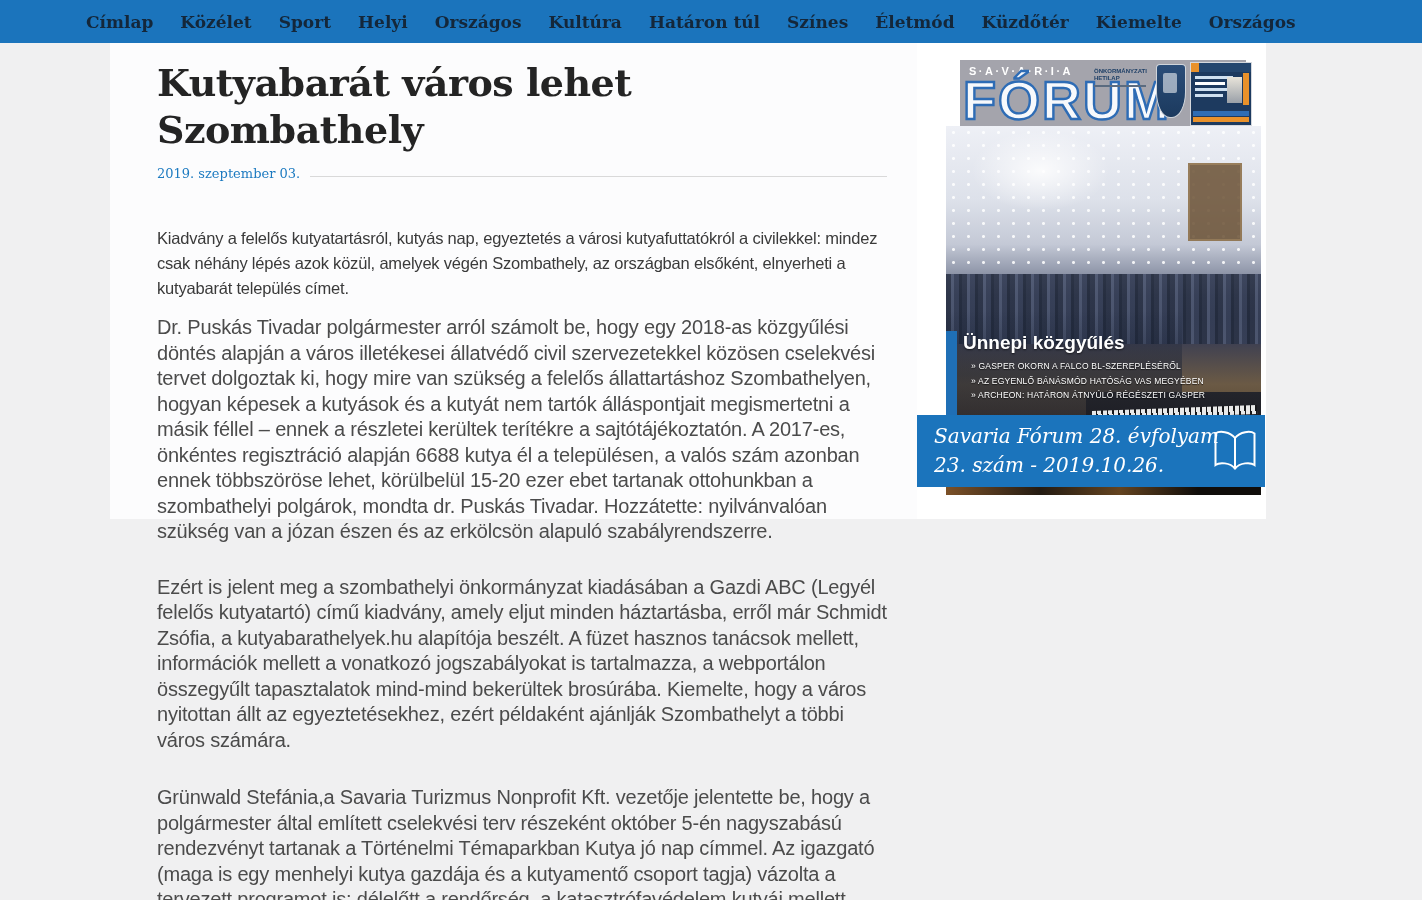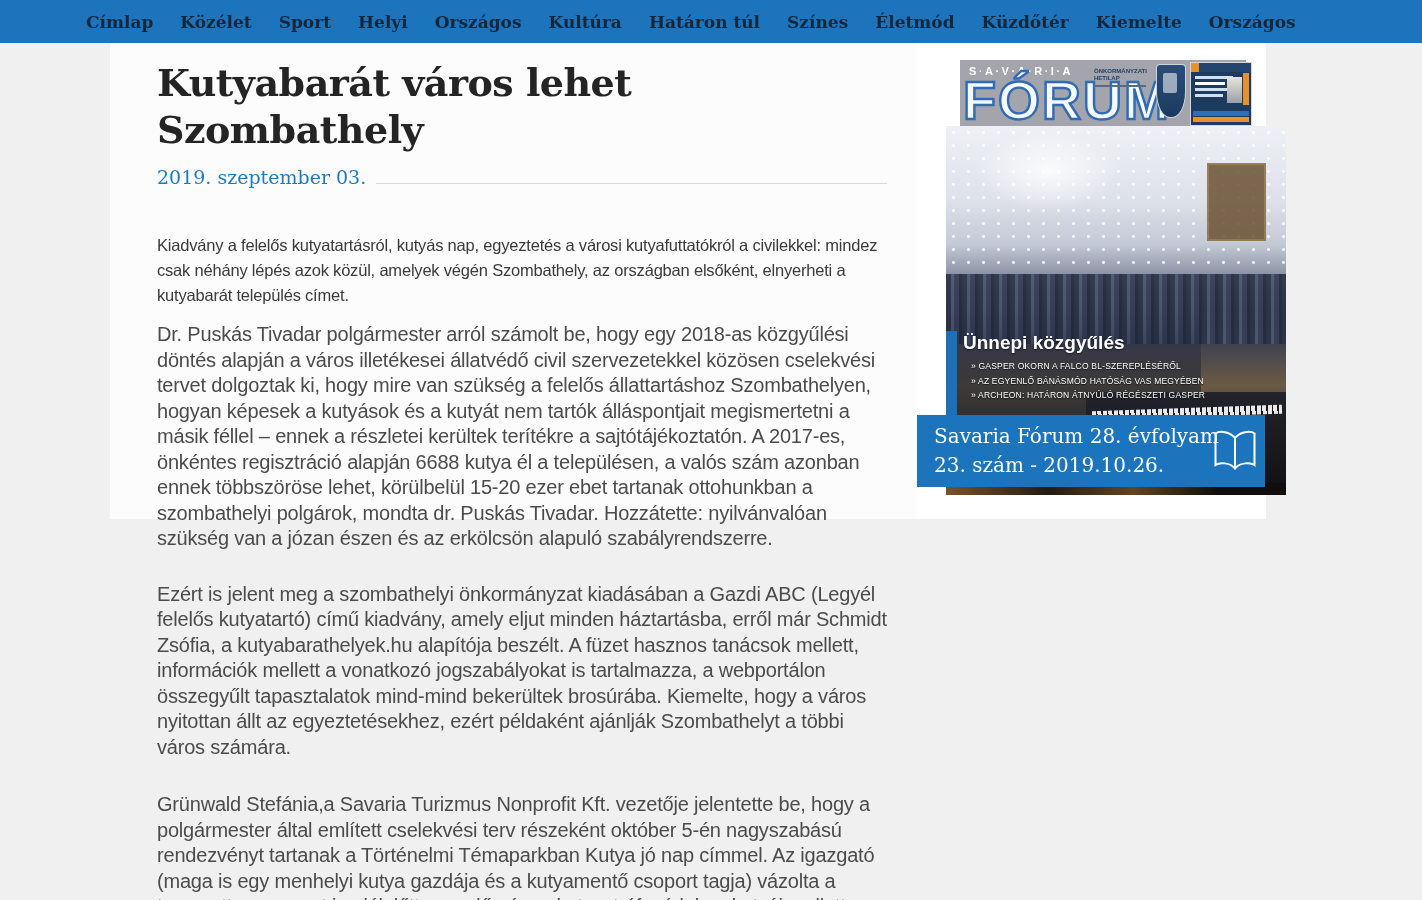--- a/index.html
+++ b/index.html
@@ -14,21 +14,21 @@
             color:#14273a;text-decoration:none;cursor:pointer;white-space:nowrap;}
 
   
   .content-band{position:absolute;left:110px;top:43px;width:1156px;height:476px;background:#fcfcfd;}
 
   
   .article{position:absolute;left:157px;top:43px;width:730px;}
   .title{margin:16px 0 0;max-width:640px;font-family:"DejaVu Serif","Liberation Serif",serif;
          font-weight:700;font-size:38px;line-height:47px;color:#242424;letter-spacing:-0.5px;}
   .date-row{display:flex;margin-top:13px;}
-  .date{font-family:"DejaVu Serif","Liberation Serif",serif;font-size:19px;color:#1c7ac0;white-space:nowrap;}
+  .date{font-family:"DejaVu Serif","Liberation Serif",serif;font-size:13px;color:#1c7ac0;white-space:nowrap;}
   .rule{flex:1;height:0;border-top:1px solid #d9d9d9;align-self:flex-end;margin:0 0 4px 10px;}
   .lead{margin:45px 0 0;font-weight:400;font-size:16.5px;line-height:25px;color:#3a3a3a;letter-spacing:-0.2px;}
   .body-p{margin:14px 0 0;font-size:20px;line-height:25.5px;color:#4b4b4b;letter-spacing:-0.2px;}
   .body-p.gap-lg{margin-top:30px;}
   .body-p.gap-xl{margin-top:32px;}
 
   
   .sidebar-card{position:absolute;left:917px;top:43px;width:349px;height:476px;background:#ffffff;}
   .cover{position:absolute;left:23px;top:12px;width:298px;height:442px;background:#ffffff;cursor:pointer;}
 
@@ -52,21 +52,21 @@
   .ad-line.l1{top:13px;width:38px;}
   .ad-line.l2{top:19px;width:30px;background:#ffffff;}
   .ad-line.l3{top:25px;width:34px;}
   .ad-line.l4{top:31px;width:28px;}
   .ad-photo{position:absolute;right:9px;top:14px;width:15px;height:26px;background:linear-gradient(180deg,#e8e4da,#9aa0a8);}
   .ad-side{position:absolute;right:2px;top:10px;width:6px;height:32px;background:#e8912b;}
   .ad-bot1{position:absolute;left:2px;bottom:9px;right:2px;height:5px;background:#2f6db4;}
   .ad-bot2{position:absolute;left:2px;bottom:3px;right:2px;height:5px;background:#e8912b;}
 
   
-  .cover-photo{position:absolute;left:6px;top:71px;width:340px;height:369px;overflow:hidden;
+  .cover-photo{position:absolute;left:6px;top:71px;width:315px;height:369px;overflow:hidden;
     background:linear-gradient(180deg,#eef0f6 0%,#dde1ea 20%,#c4c9d6 32%,#8e95a8 40%,#4c5468 46%,
                #333b50 52%,#3c3f52 58%,#6b5a45 70%,#503e2d 82%,#2b241d 94%,#1c1712 100%);}
   .ceiling-dots{position:absolute;left:0;top:0;right:0;height:40%;
     background-image:radial-gradient(circle,rgba(255,255,255,.95) 1px,rgba(255,255,255,0) 2px);
     background-size:15px 13px;opacity:.9;}
   .chandelier-glow{position:absolute;left:8%;top:1%;width:44%;height:22%;
     background:radial-gradient(ellipse,rgba(255,255,255,.85),rgba(255,255,255,0) 70%);}
   .wall-portrait{position:absolute;right:6%;top:10%;width:16%;height:20%;
     background:#6b5134;border:2px solid #8a6b42;opacity:.85;}
   .crowd{position:absolute;left:0;top:40%;right:0;height:19%;opacity:.9;
@@ -80,21 +80,21 @@
     background:linear-gradient(90deg,#7c5128,#241b12 30%,#64431f 55%,#100d0a 80%);}
   .blue-stripe{position:absolute;left:0;top:205px;width:11px;height:100px;background:#1f6fb6;}
   .cover-headline{position:absolute;left:17px;top:206px;font-size:19px;font-weight:700;color:#ffffff;
     text-shadow:0 1px 2px rgba(0,0,0,.6);}
   .cover-bullets{position:absolute;left:25px;top:235px;display:flex;flex-direction:column;gap:4.5px;}
   .cover-bullet{font-size:8.5px;font-weight:400;color:#ffffff;letter-spacing:.2px;
     text-shadow:0 1px 1px rgba(0,0,0,.7);white-space:nowrap;}
 
   
   .caption-box{position:absolute;left:917px;top:415px;width:348px;height:72px;background:#1b74bc;
-    box-sizing:border-box;padding:7px 38px 7px 17px;cursor:pointer;}
+    box-sizing:border-box;padding:7px 38px 7px 17px;cursor:pointer;font-style:italic;}
   .caption-text{font-family:"DejaVu Serif","Liberation Serif",serif;font-size:20px;line-height:29px;color:#ffffff;}
   .book-icon{position:absolute;right:6px;top:13px;width:48px;height:46px;}
 </style>
 </head>
 <body>
 
 <div class="page">
 
   <nav class="topnav">
     <a class="nav-item">Címlap</a>

